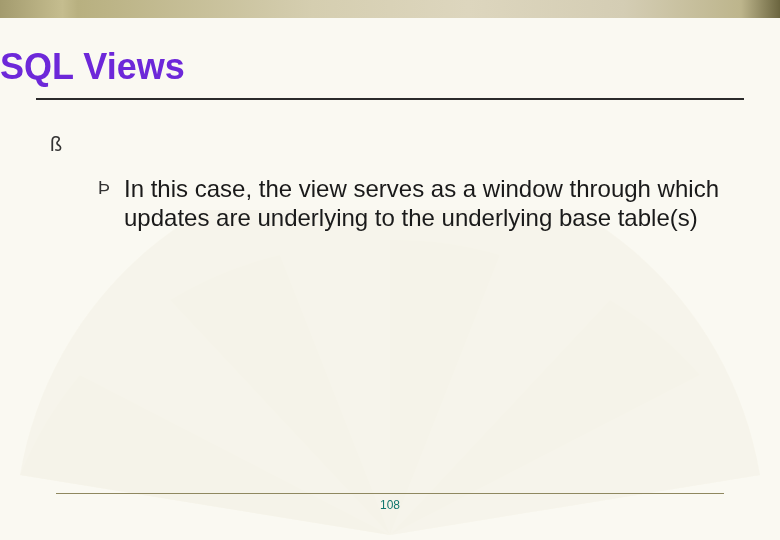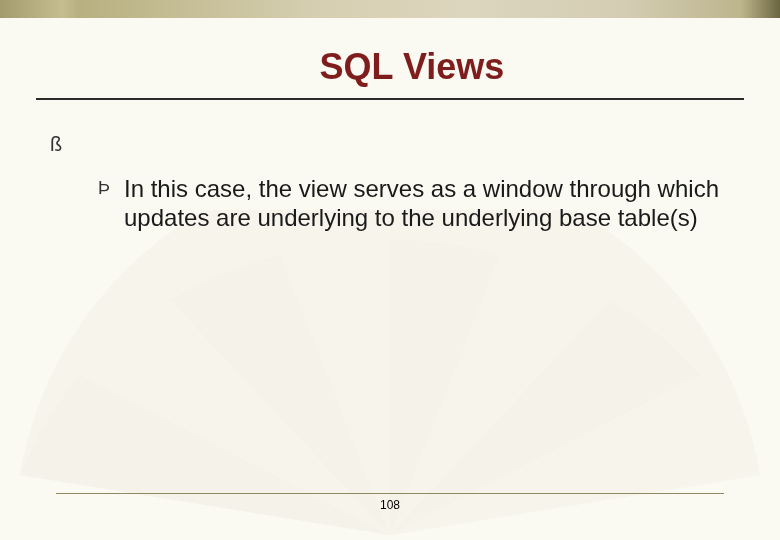--- a/index.html
+++ b/index.html
@@ -17,25 +17,24 @@
       height: 18px;
       background: linear-gradient(to right,
         #a39b6e 0%, #c5bd8f 8%, #b8b080 10%,
         #d5ceb0 40%, #ddd6be 60%, #d4cdb4 80%,
         #bdb58c 95%, #6b653f 100%);
     }
     .slide-title {
       position: absolute;
       top: 46px;
       left: 0; right: 0;
-      text-align: center;
+      text-align: left;
       font-size: 36px;
       font-weight: bold;
-      color: #7f1d1d;
-      margin-left: 44px;
+      color: #6d28d9;
     }
     .title-rule {
       position: absolute;
       top: 98px;
       left: 36px;
       right: 36px;
       border: none;
       border-top: 2px solid #2b2b2b;
       height: 0;
     }
@@ -93,21 +92,21 @@
       border: none;
       border-top: 1px solid #8f8860;
       height: 0;
     }
     .page-number {
       position: absolute;
       bottom: 28px;
       left: 0; right: 0;
       text-align: center;
       font-size: 12px;
-      color: #000000;
+      color: #0f766e;
     }
   </style>
 </head>
 <body>
 
 <div class="top-bar"></div>
 
 <h1 class="slide-title">SQL Views</h1>
 
 <hr class="title-rule">

